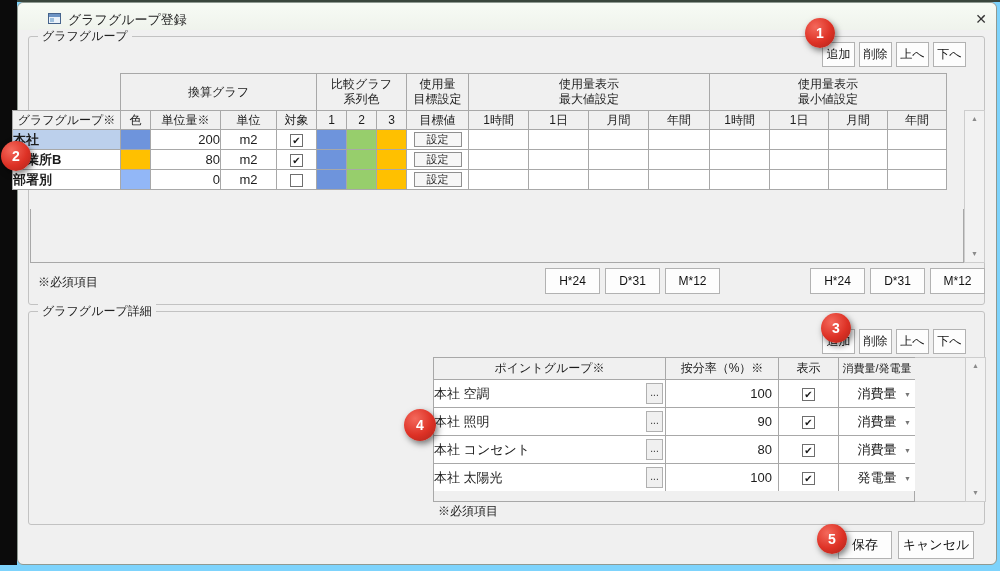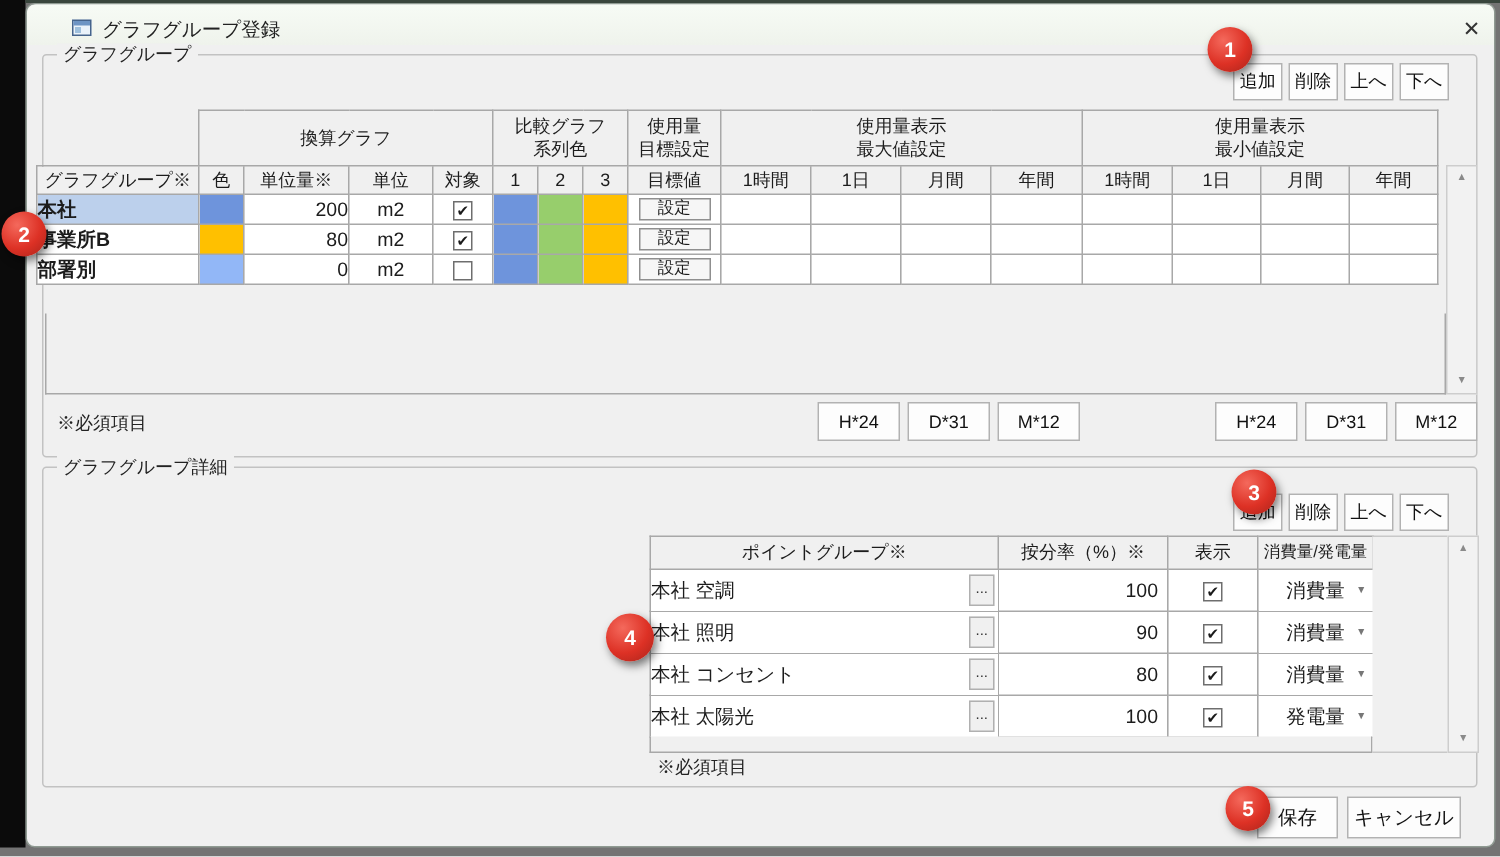--- a/index.html
+++ b/index.html
@@ -1,17 +1,17 @@
 <!DOCTYPE html>
 <html><head>
 <meta charset="utf-8">
 <style>
   html,body{margin:0;padding:0;}
   body{font-family:"Liberation Sans",sans-serif;color:#1c1c1c;}
-  #stage{position:relative;width:1000px;height:571px;background:#737373;overflow:hidden;}
+  #stage{position:relative;width:1000px;height:571px;background:#7dd3fc;overflow:hidden;}
   .abs{position:absolute;}
   .bg-left{position:absolute;left:0;top:0;width:17px;height:565px;background:#0b0b0b;}
   .bg-top{position:absolute;left:17px;top:0;width:983px;height:2px;background:#39463d;}
   .dialog{position:absolute;left:17px;top:2px;width:980px;height:563px;background:#f0f0f0;
           border:1px solid #8f9a92;border-radius:6px;box-sizing:border-box;}
   .titlebar{position:absolute;left:18px;top:3px;width:978px;height:27px;
             background:linear-gradient(#f7fbf5,#eff3ec);border-radius:6px 6px 0 0;}
   .appicon{position:absolute;left:30px;top:10px;width:13px;height:11px;background:#eaf2fa;
            border:1px solid #46648c;box-sizing:border-box;}
   .appicon::before{content:"";position:absolute;left:0;top:0;right:0;height:3px;background:#6d94c4;}
@@ -72,21 +72,21 @@
   </div>
 
   <div class="gbox" style="left:28px;top:36px;width:957px;height:269px;"></div>
   <span class="glabel" style="left:38px;top:29px;">グラフグループ</span>
 
   <div class="btn" style="left:822px;top:42px;width:33px;height:25px;">追加</div>
   <div class="btn" style="left:859px;top:42px;width:33px;height:25px;">削除</div>
   <div class="btn" style="left:896px;top:42px;width:33px;height:25px;">上へ</div>
   <div class="btn" style="left:933px;top:42px;width:33px;height:25px;">下へ</div>
 
-  <div class="abs" style="left:24px;top:73px;width:934px;">
+  <div class="abs" style="left:12px;top:73px;width:934px;">
     <table class="t" style="width:934px;">
       <colgroup>
         <col style="width:108px">
           <col style="width:30px">
           <col style="width:70px">
           <col style="width:56px">
         <col style="width:40px">
           <col style="width:30px">
           <col style="width:30px">
           <col style="width:30px">

